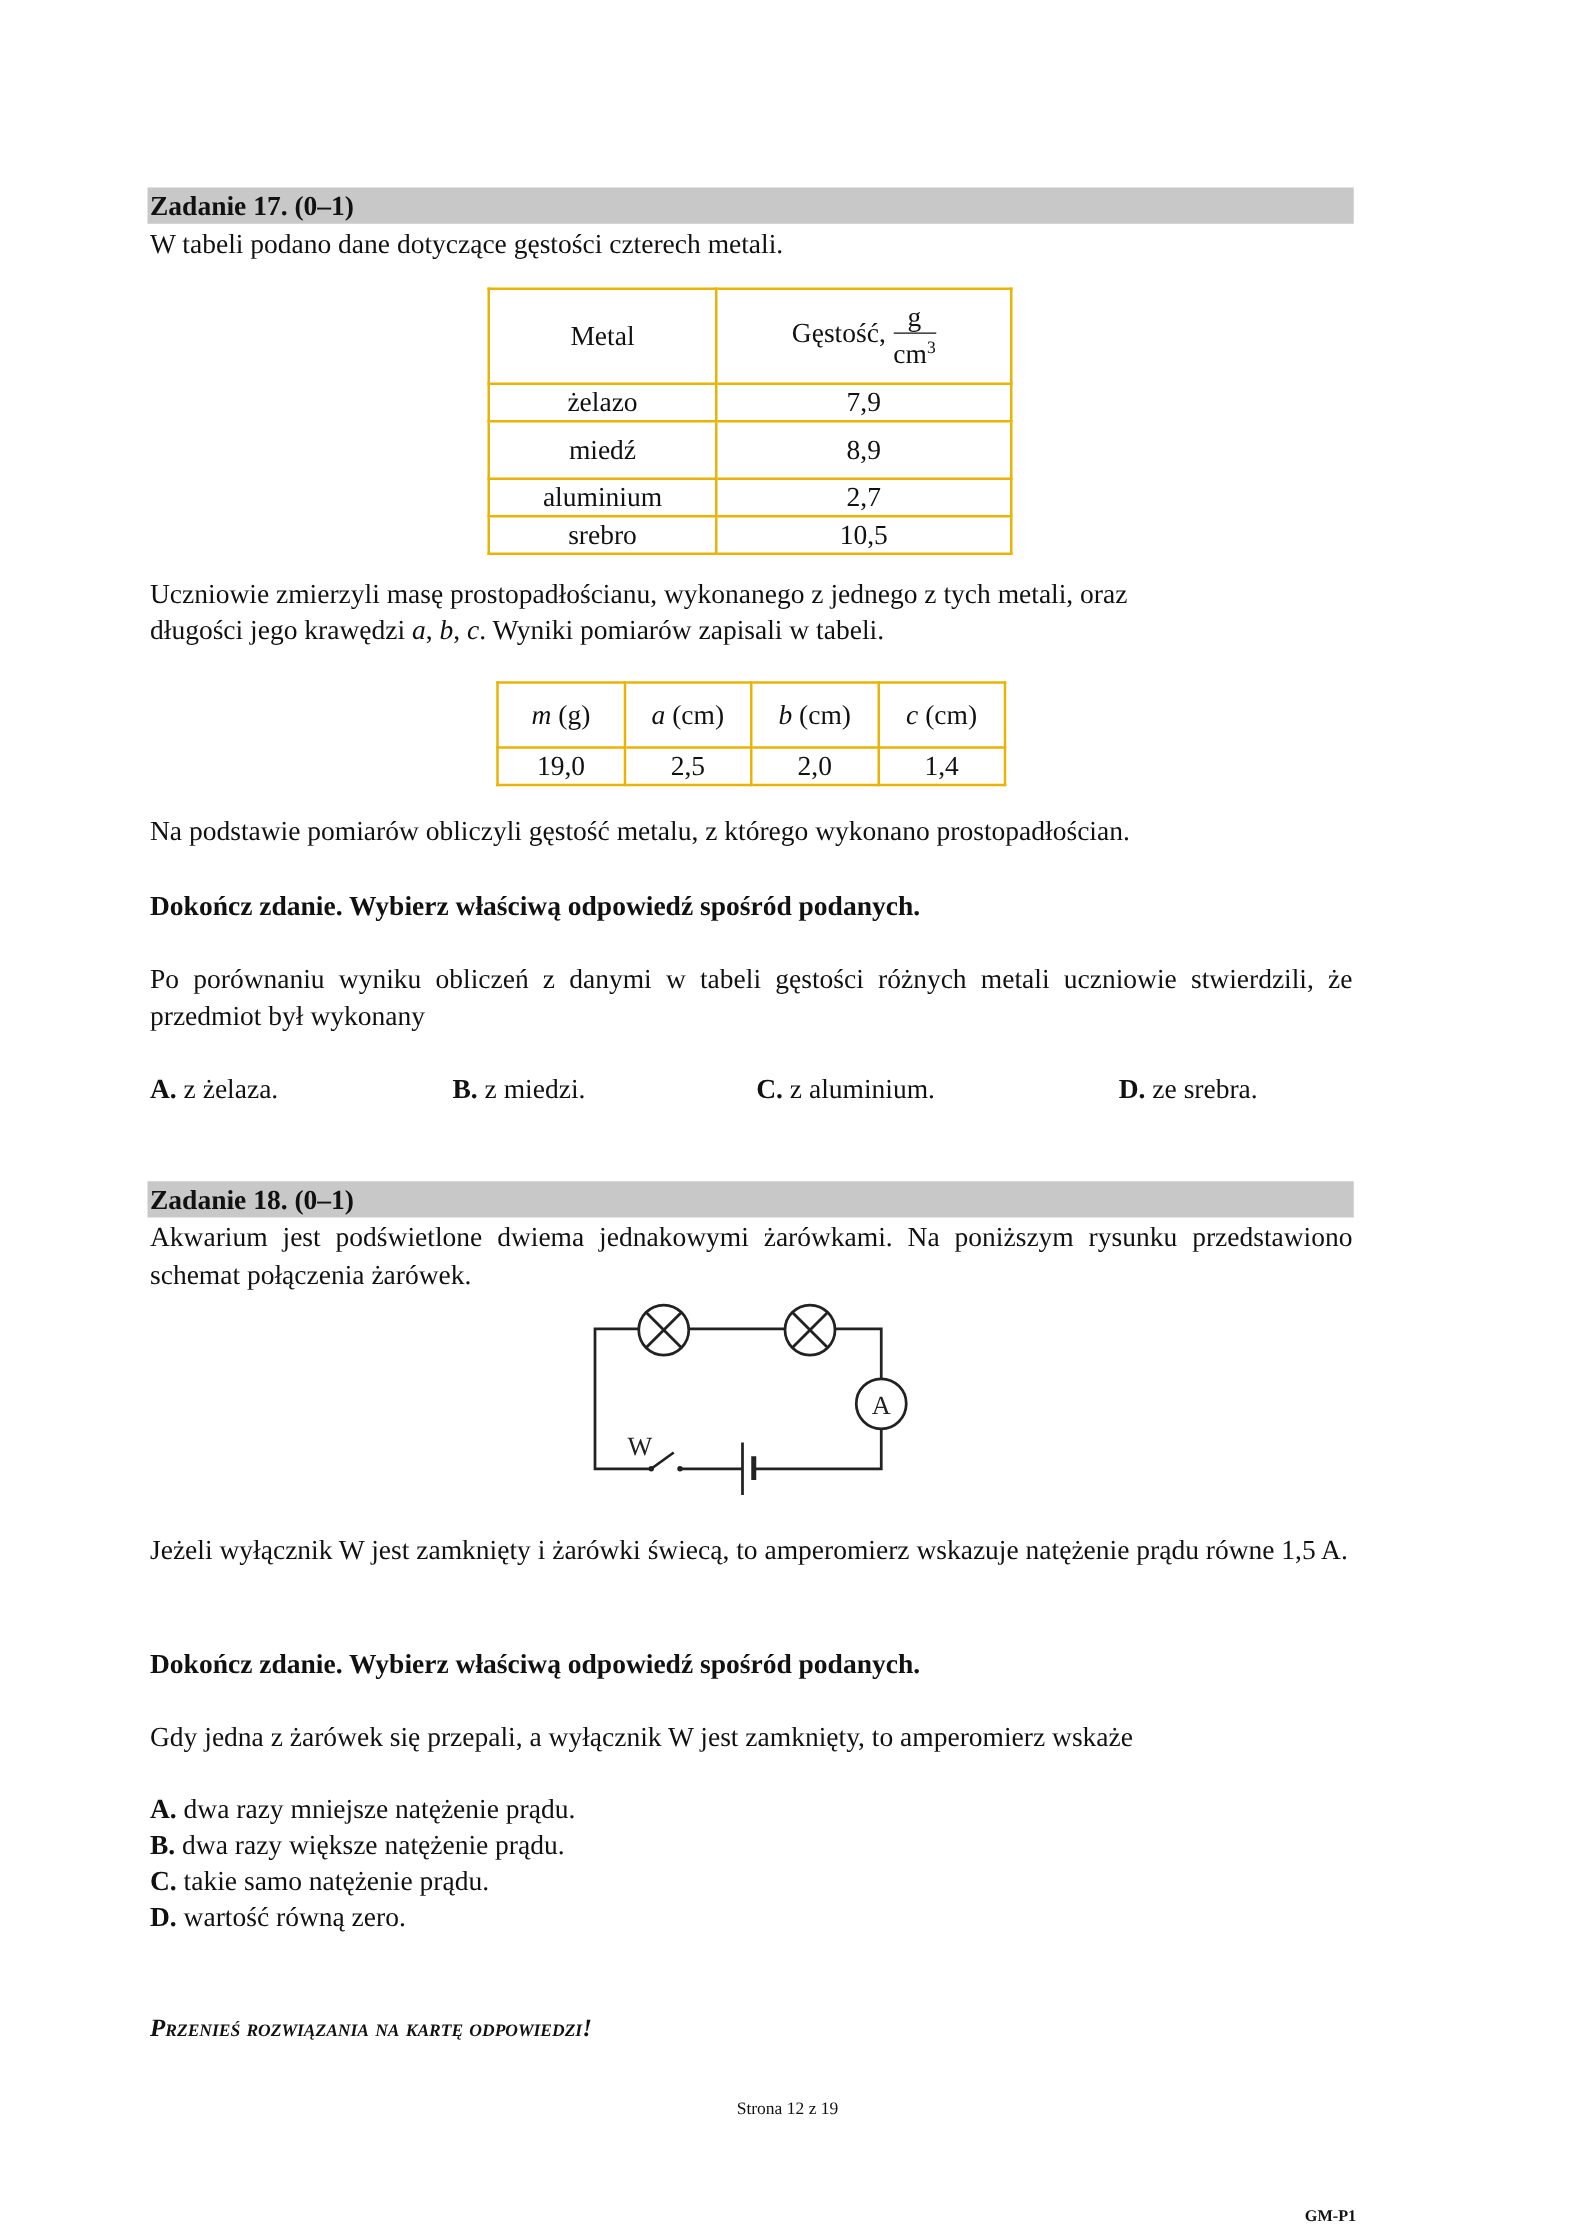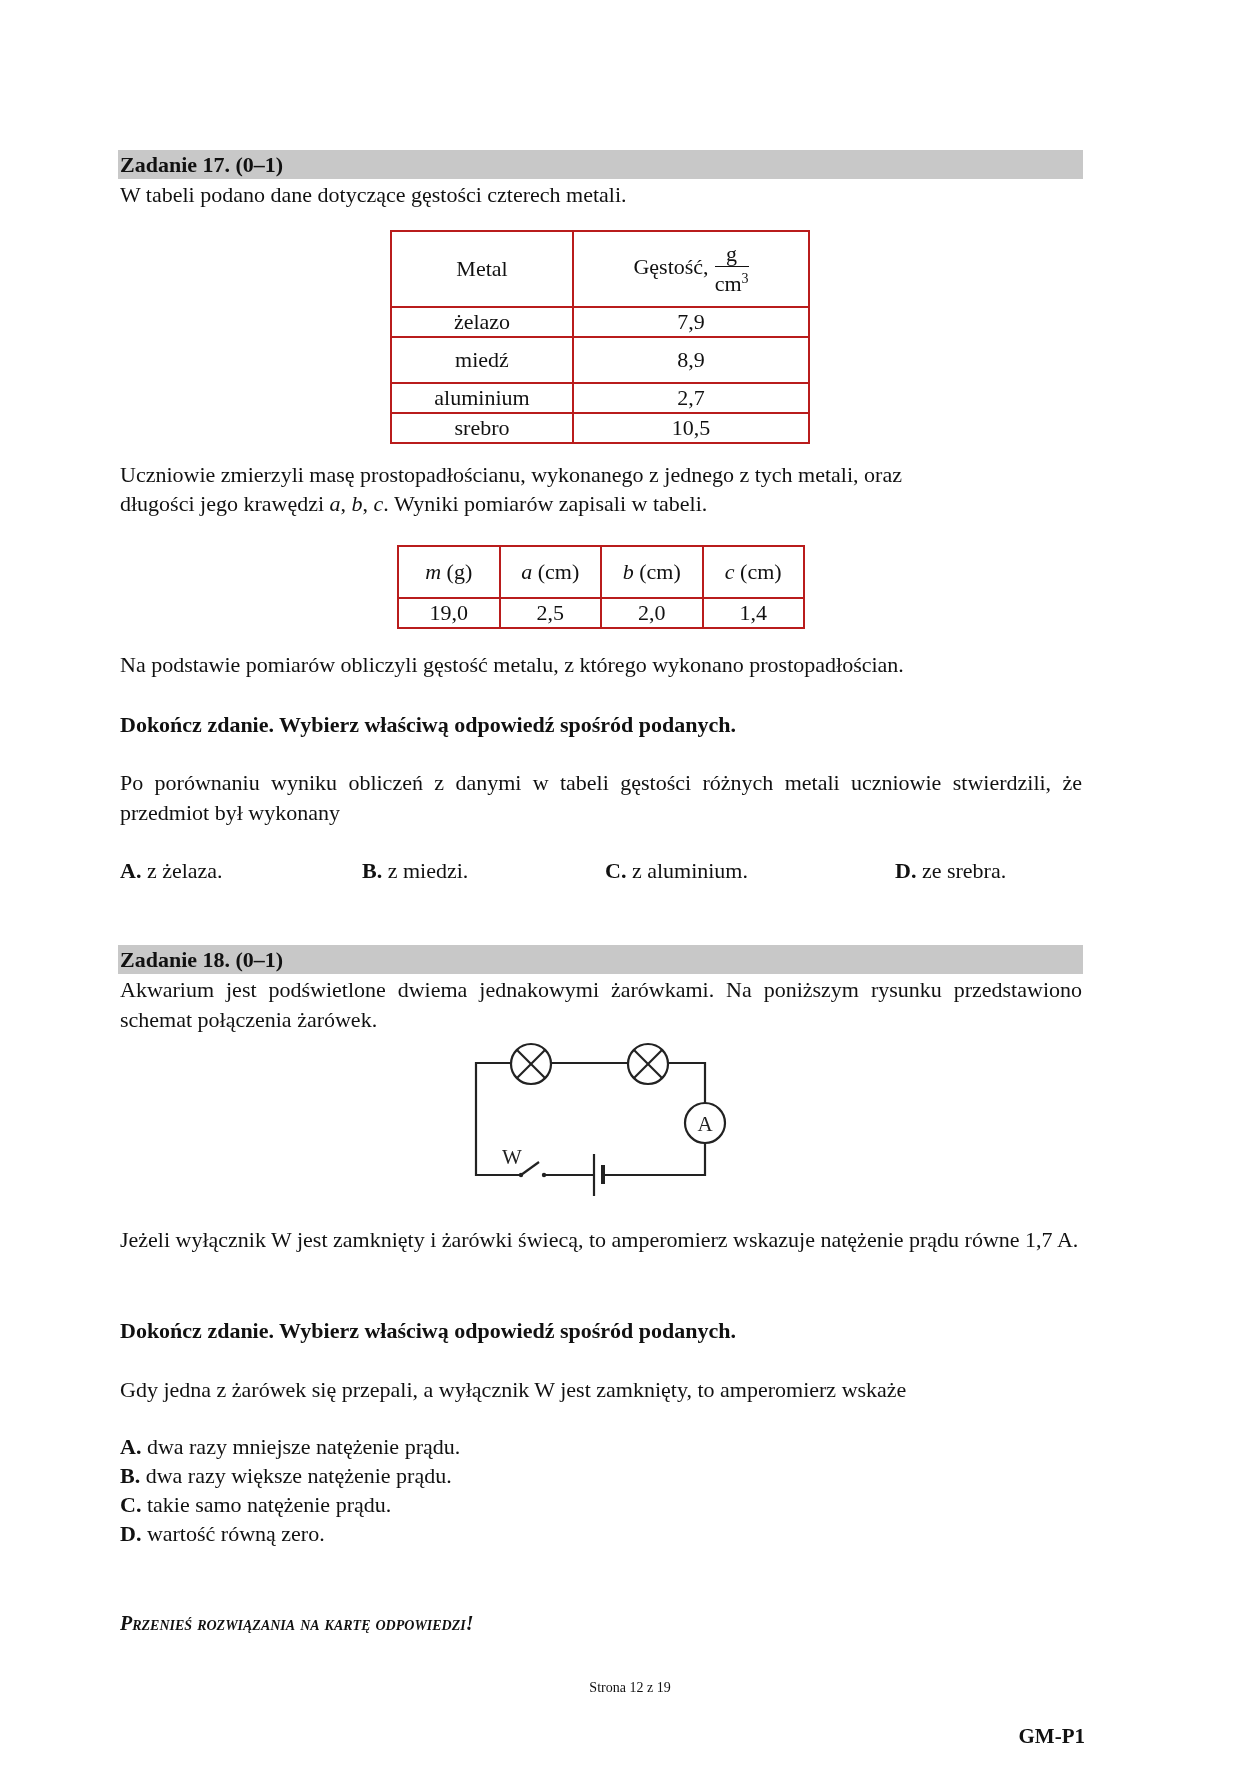--- a/index.html
+++ b/index.html
@@ -5,30 +5,30 @@
     html, body { margin: 0; padding: 0; background: #ffffff; }
     body { width: 1260px; height: 1782px; position: relative; overflow: hidden;
            font-family: "Liberation Serif", "DejaVu Serif", serif; color: #111; }
     .abs { position: absolute; }
     .hdr { position: absolute; left: 118px; width: 965px; height: 29px; background: #c8c8c8;
            font-weight: bold; font-size: 22px; line-height: 29px; padding-left: 2px; box-sizing: border-box; }
     .txt { position: absolute; left: 120px; width: 962px; font-size: 22px; line-height: 29px; }
     .just { text-align: justify; text-align-last: left; }
     .bold { font-weight: bold; }
     table.grid { position: absolute; border-collapse: collapse; font-size: 22px; }
-    table.grid td { border: 2px solid #b91c1c; text-align: center; padding: 0; }
+    table.grid td { border: 2px solid #eab308; text-align: center; padding: 0; }
     .frac { display: inline-block; vertical-align: middle; text-align: center; line-height: 22px; margin-left: 6px; }
     .frac .num { display: block; border-bottom: 1.5px solid #111; padding: 0 4px 1px; }
     .frac .den { display: block; padding-top: 1px; }
     .choice-label { font-weight: bold; }
     .opts-row { position: absolute; font-size: 22px; line-height: 29px; }
     .footer-note { position: absolute; left: 120px; font-size: 20px; font-weight: bold; font-style: italic; }
     .footer-note .sc { font-variant: small-caps; }
     .page-num { position: absolute; left: 0; width: 1260px; text-align: center; top: 1680px; font-size: 14px; }
-    .code { position: absolute; right: 175px; top: 1724px; font-size: 21px; font-weight: bold; }
+    .code { position: absolute; right: 175px; top: 1765px; font-size: 13px; font-weight: bold; }
     svg text { font-family: "Liberation Serif", "DejaVu Serif", serif; }
   </style>
 </head>
 <body>
 
 <div class="hdr" style="top:150px;">Zadanie 17. (0–1)</div>
 <div class="txt" style="top:180px;">W tabeli podano dane dotyczące gęstości czterech metali.</div>
 
 <table class="grid" style="left:390px; top:230px; width:420px;">
   <tbody>
@@ -116,21 +116,21 @@
 
     <line x1="594" y1="1154" x2="594" y2="1196"></line>
     <line x1="603" y1="1165" x2="603" y2="1184" stroke-width="4"></line>
   </g>
   <circle cx="521" cy="1175" r="2.2" fill="#222"></circle>
   <circle cx="544" cy="1175" r="2.2" fill="#222"></circle>
   <text x="502" y="1164" font-size="21" fill="#222">W</text>
   <text x="705" y="1131" font-size="21" fill="#222" text-anchor="middle">A</text>
 </svg>
 
-<div class="txt just" style="top:1225px; line-height:30px;">Jeżeli wyłącznik W jest zamknięty i żarówki świecą, to amperomierz wskazuje natężenie prądu równe 1,7 A.</div>
+<div class="txt just" style="top:1225px; line-height:30px;">Jeżeli wyłącznik W jest zamknięty i żarówki świecą, to amperomierz wskazuje natężenie prądu równe 1,5 A.</div>
 <div class="txt bold" style="top:1316px;">Dokończ zdanie. Wybierz właściwą odpowiedź spośród podanych.</div>
 <div class="txt" style="top:1375px;">Gdy jedna z żarówek się przepali, a wyłącznik W jest zamknięty, to amperomierz wskaże</div>
 
 <div class="opts-row" style="left:120px; top:1432px;"><span class="choice-label">A.</span><span> dwa razy mniejsze natężenie prądu.</span></div>
 <div class="opts-row" style="left:120px; top:1461px;"><span class="choice-label">B.</span><span> dwa razy większe natężenie prądu.</span></div>
 <div class="opts-row" style="left:120px; top:1490px;"><span class="choice-label">C.</span><span> takie samo natężenie prądu.</span></div>
 <div class="opts-row" style="left:120px; top:1519px;"><span class="choice-label">D.</span><span> wartość równą zero.</span></div>
 
 <div class="footer-note" style="top:1612px;"><span class="sc">Przenieś rozwiązania na kartę odpowiedzi!</span></div>
 <div class="page-num">Strona 12 z 19</div>

